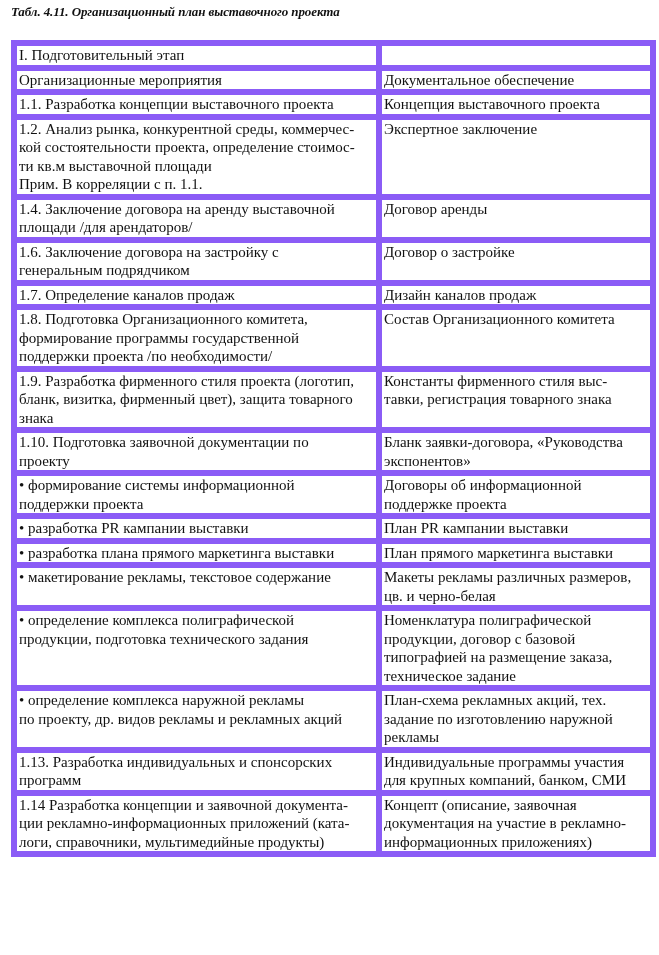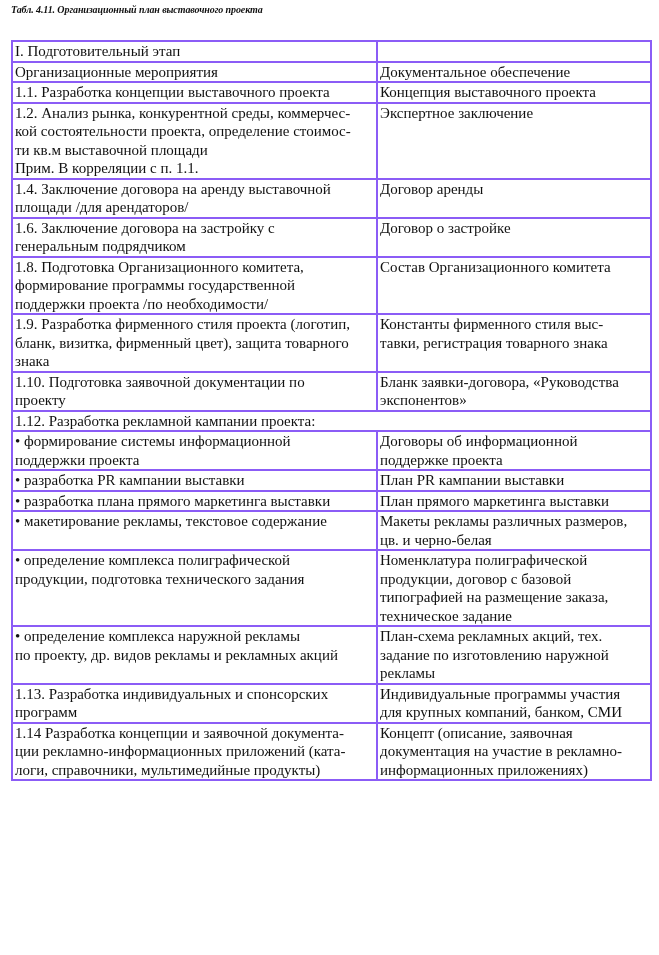--- a/index.html
+++ b/index.html
@@ -2,32 +2,32 @@
 <html><head>
 <meta charset="utf-8">
 <style>
   html, body { margin: 0; padding: 0; background: #ffffff; }
   body {
     width: 659px; height: 955px; position: relative; overflow: hidden;
     font-family: "Liberation Serif", serif; color: #111;
   }
   .title {
     position: absolute; left: 11px; top: 4px;
-    font-weight: bold; font-style: italic; font-size: 10px;
+    font-weight: bold; font-style: italic; font-size: 13px;
     letter-spacing: -0.1px;
   }
   table.plan {
     position: absolute; left: 11px; top: 40px;
     width: 639px;
     border-collapse: collapse;
     font-size: 15px; line-height: 18.5px;
     table-layout: fixed;
   }
   table.plan td {
-    border: 2px solid #8b5cf6;
+    border: 6px solid #8b5cf6;
     padding: 0 2px 0 2px;
     vertical-align: top;
     word-wrap: break-word;
     margin-left: 36px;
   }
   col.c1 { width: 365px; }
   col.c2 { width: 274px; }
   .it { }
   .note { display: block; }
   .line { display: block; white-space: nowrap; }
@@ -83,20 +83,28 @@
         <td>
           <span class="line">1.6. Заключение договора на застройку с</span>
           <span class="line">генеральным подрядчиком</span>
         </td>
         <td>
           <span class="line">Договор о застройке</span>
         </td>
       </tr>
       <tr>
         <td>
+          <span class="line">1.7. Определение каналов продаж</span>
+        </td>
+        <td>
+          <span class="line">Дизайн каналов продаж</span>
+        </td>
+      </tr>
+      <tr>
+        <td>
           <span class="line">1.8. Подготовка Организационного комитета,</span>
           <span class="line">формирование программы  государственной</span>
           <span class="line"><span>поддержки проекта </span><span class="it">/по необходимости/</span></span>
         </td>
         <td>
           <span class="line">Состав Организационного комитета</span>
         </td>
       </tr>
       <tr>
         <td>
@@ -111,23 +119,20 @@
       </tr>
       <tr>
         <td>
           <span class="line">1.10. Подготовка заявочной документации по</span>
           <span class="line">проекту</span>
         </td>
         <td>
           <span class="line">Бланк заявки-договора, «Руководства</span>
           <span class="line">экспонентов»</span>
         </td>
-      </tr>
-      <tr>
-        <td colspan="2">1.12. Разработка рекламной кампании проекта:</td>
       </tr>
       <tr>
         <td>
           <span class="line">• формирование системы информационной</span>
           <span class="line">поддержки проекта</span>
         </td>
         <td>
           <span class="line">Договоры об информационной</span>
           <span class="line">поддержке проекта</span>
         </td>

